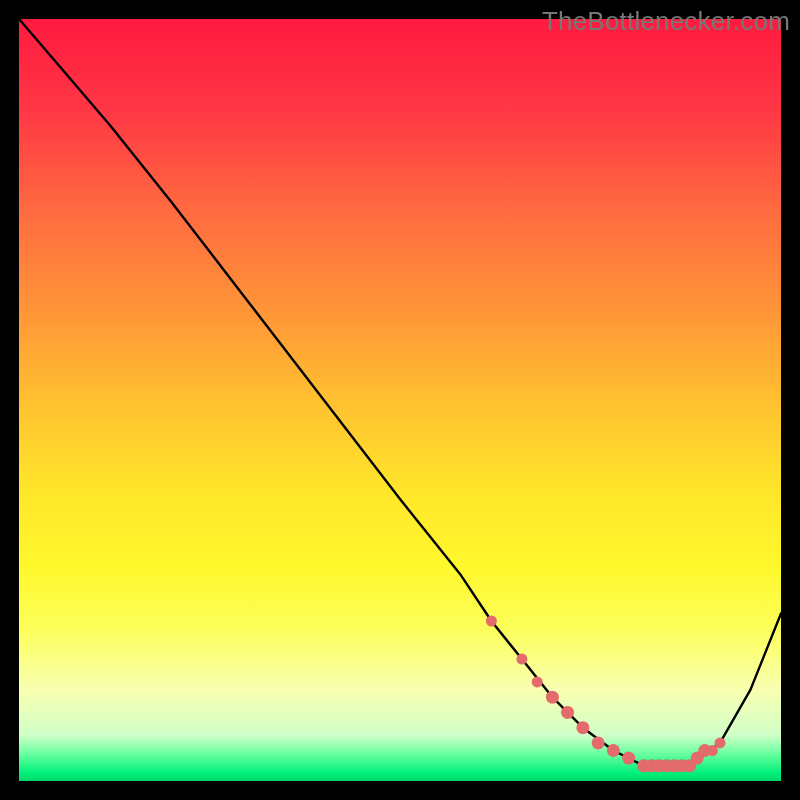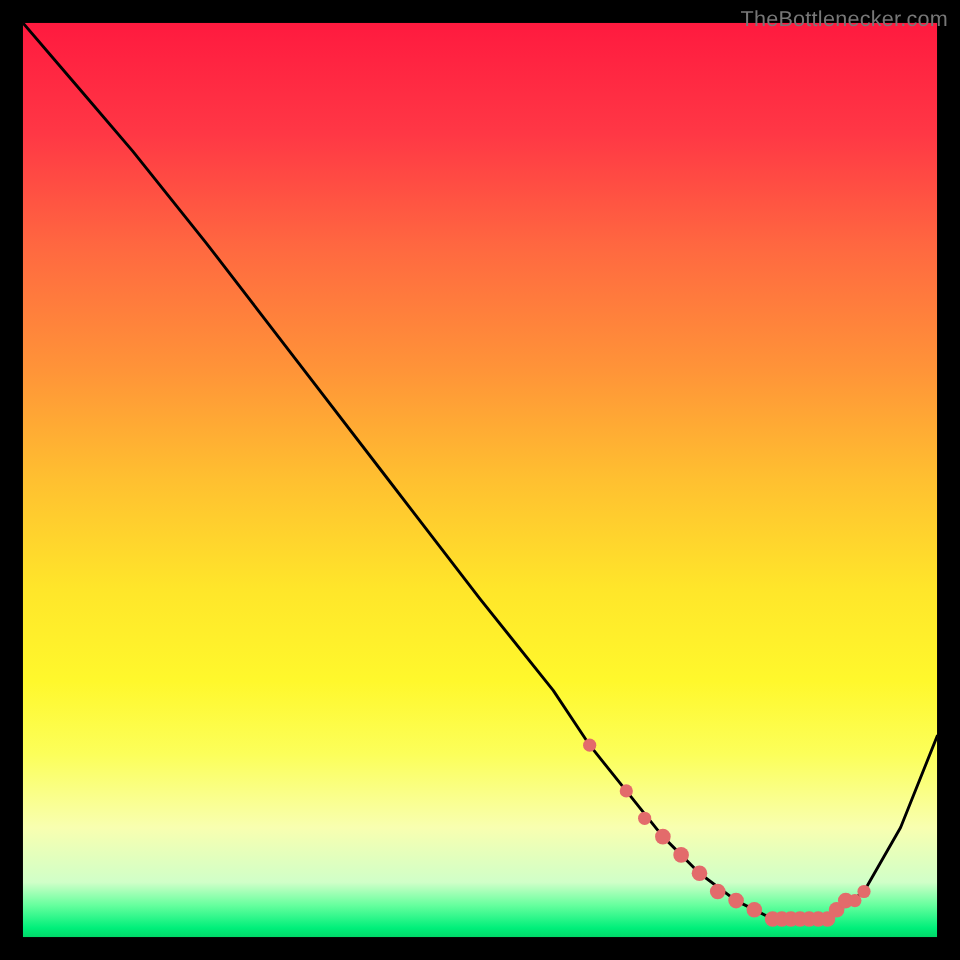--- a/index.html
+++ b/index.html
@@ -14,21 +14,21 @@
   .stage {
     position: relative;
     width: 800px;
     height: 800px;
   }
   .watermark {
     position: absolute;
     top: 6px;
     right: 10px;
     color: #777;
-    font-size: 18px;
+    font-size: 26px;
     font-weight: 500;
     letter-spacing: 0.2px;
     user-select: none;
     z-index: 20;
   }
   svg.chart {
     position: absolute;
     left: 19px;
     top: 19px;
     width: 762px;

